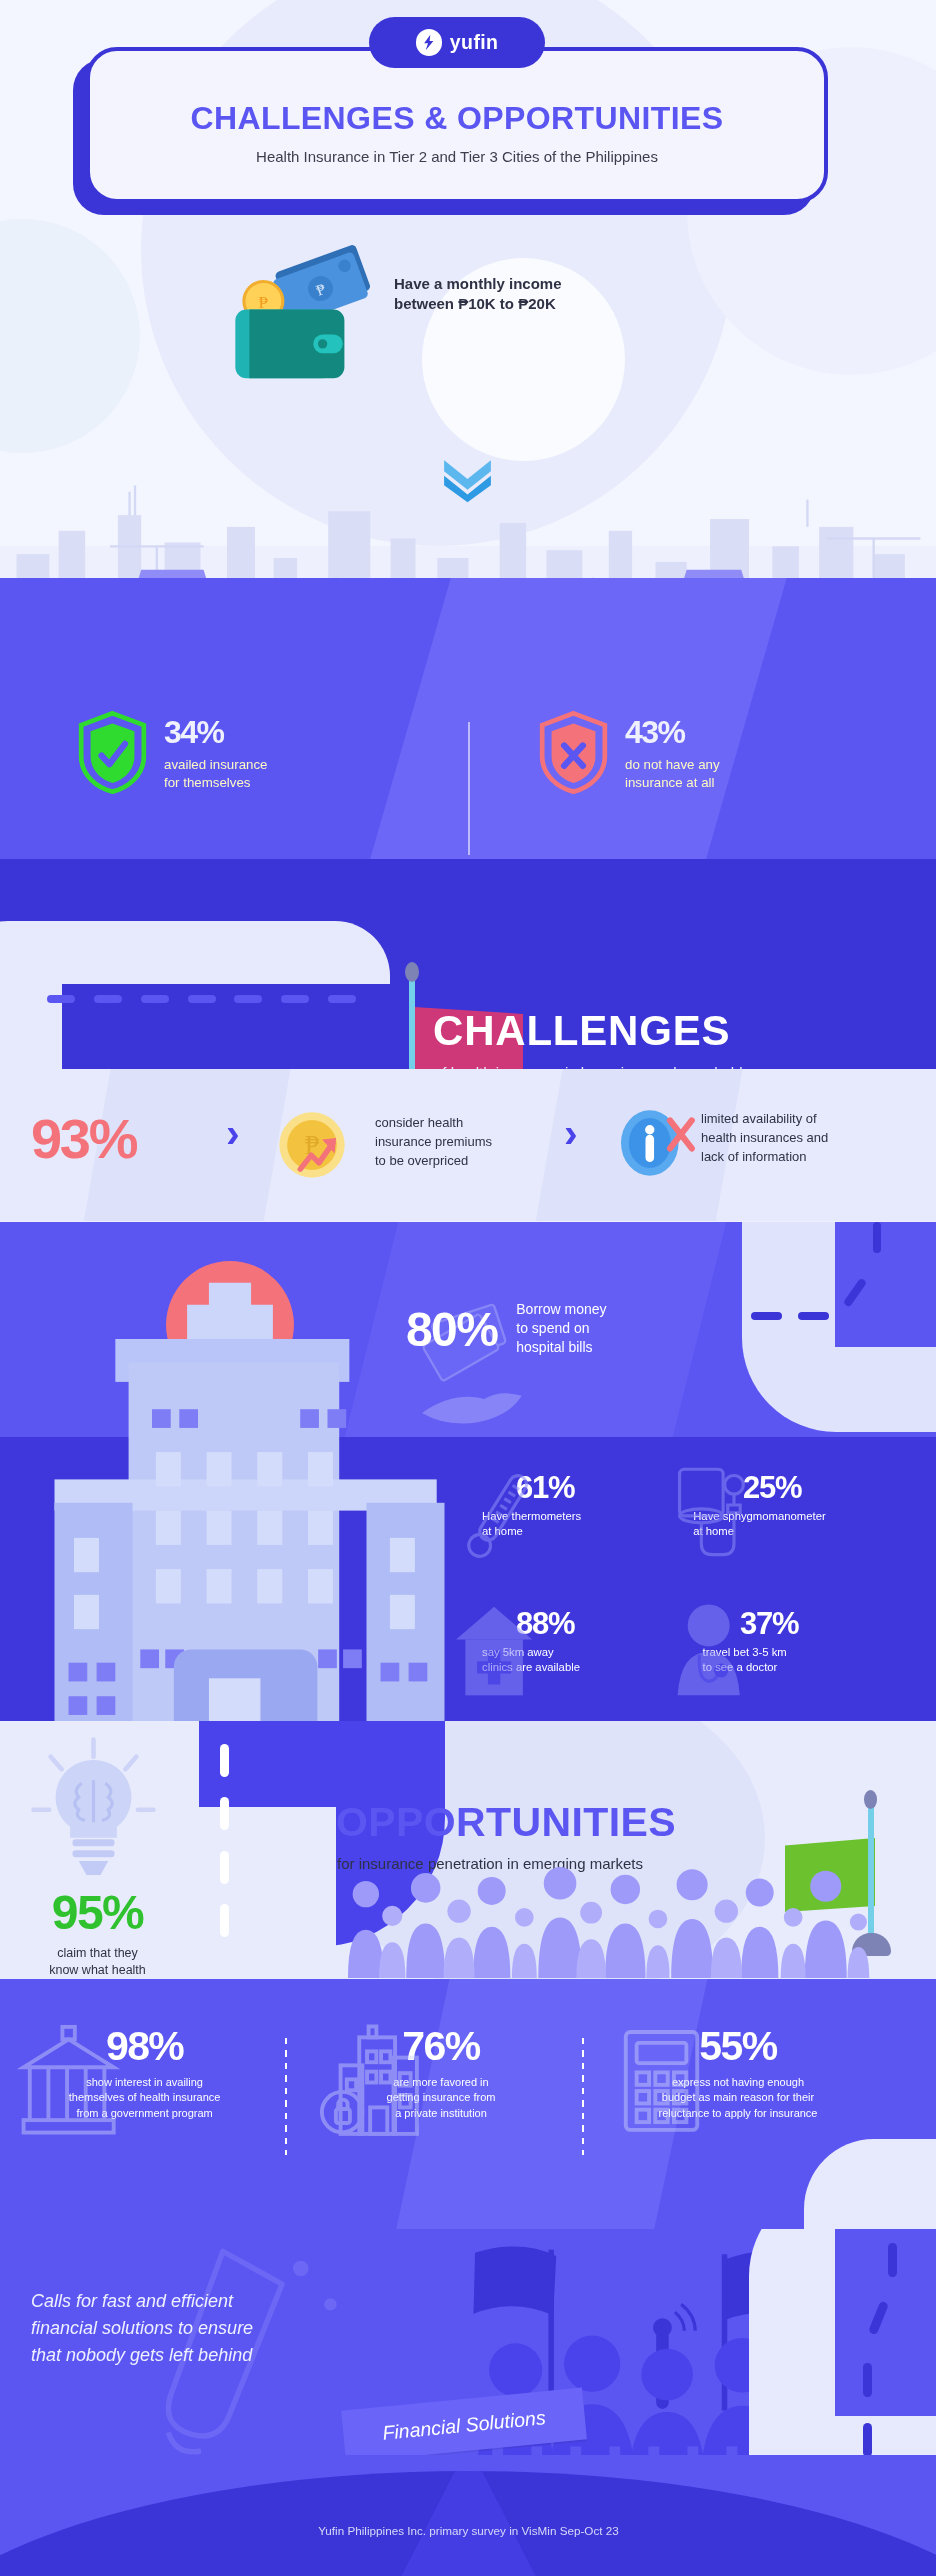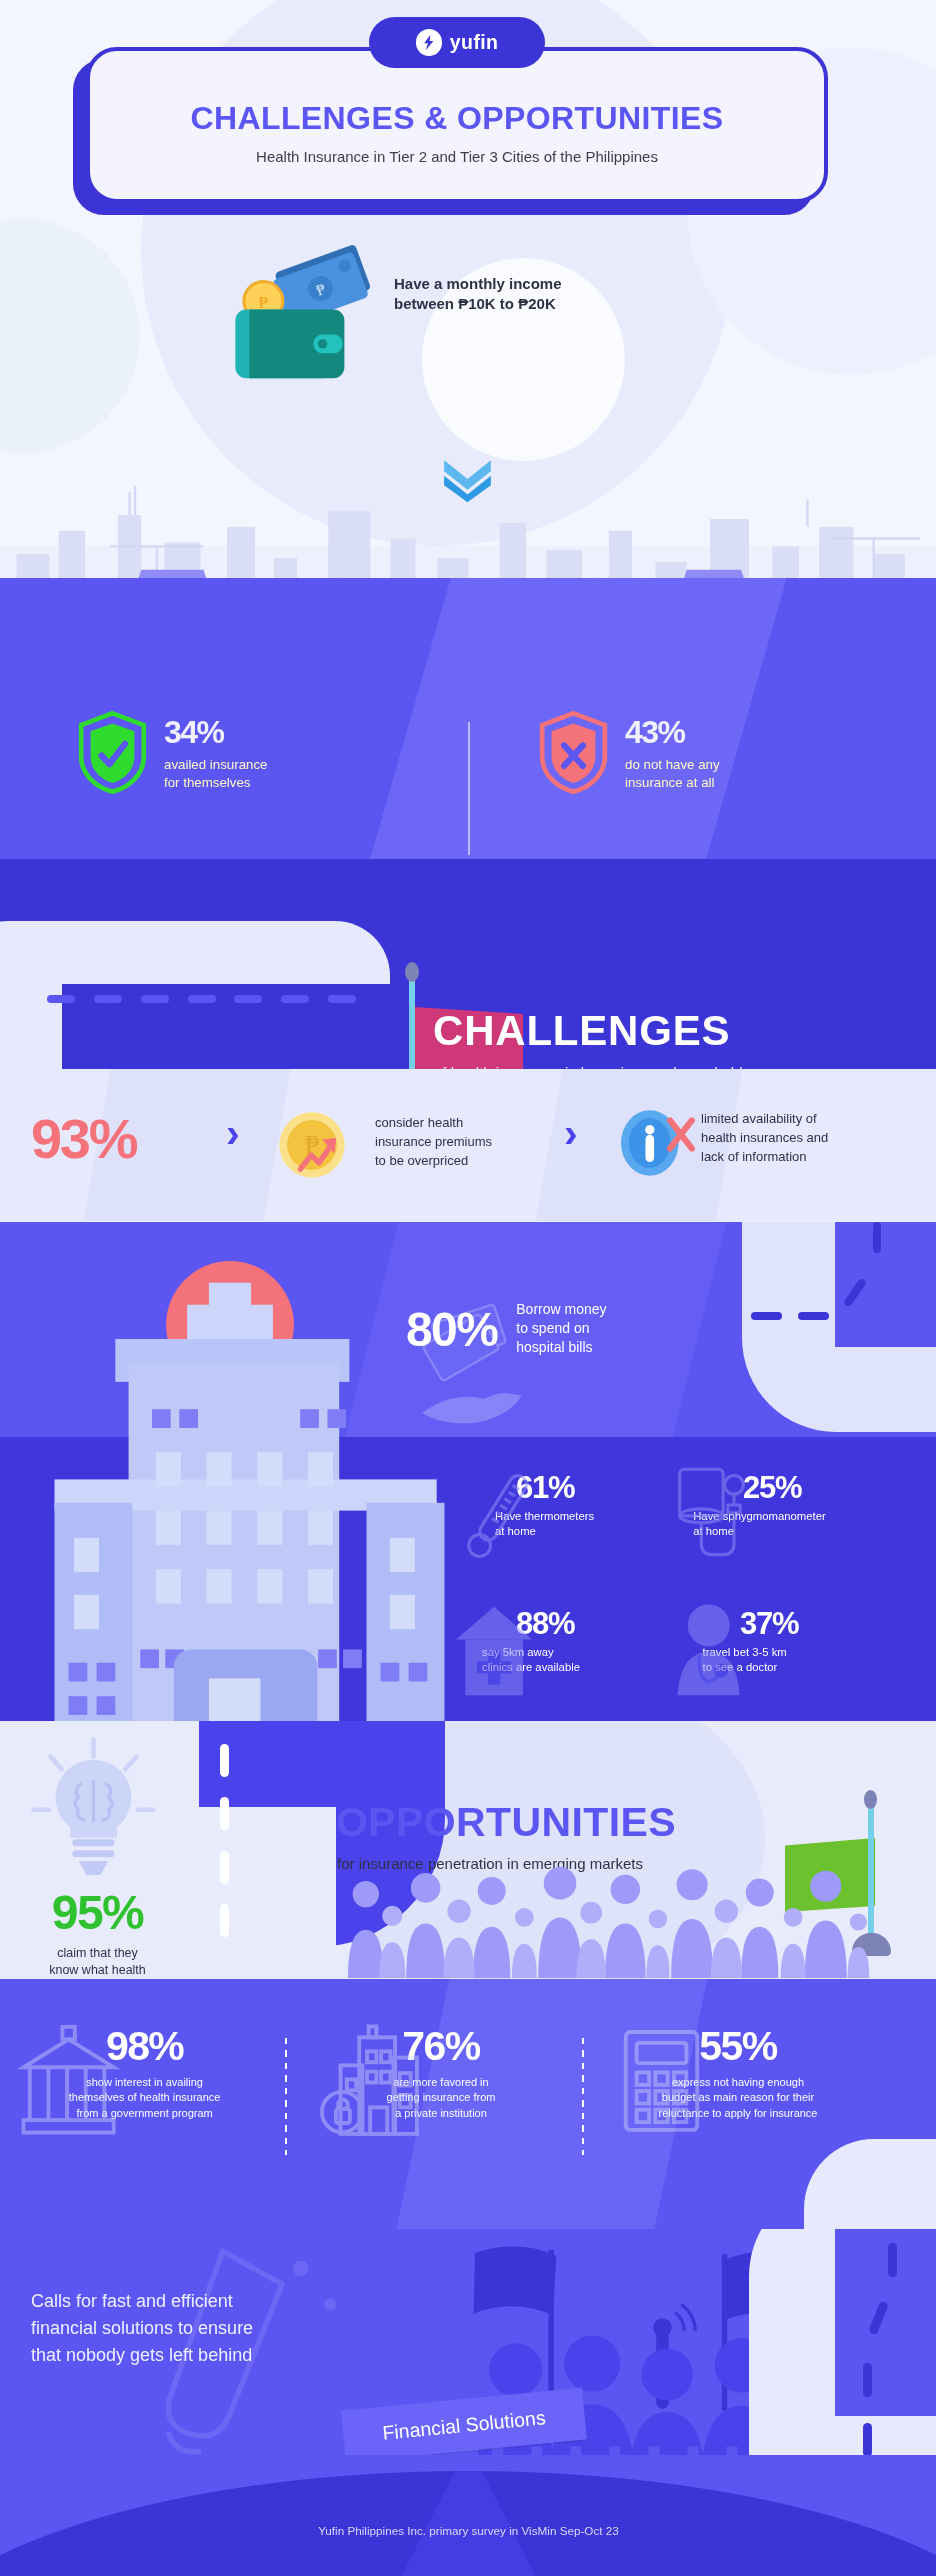--- a/index.html
+++ b/index.html
@@ -153,21 +153,21 @@
   .trio { position:absolute; top:47px; width:258px; color:#fff; text-align:center; }
   .trio .num { font-size:41px; font-weight:bold; letter-spacing:-1.6px; line-height:1; }
   .trio .lbl { font-size:11px; line-height:1.4; margin-top:7.8px; }
   .trio-div { position:absolute; top:59px; width:1.6px; height:117px;
               background:repeating-linear-gradient(to bottom,#fff 0 6.2px,transparent 6.2px 12.5px); }
   #road-t { position:absolute; left:804px; top:160px; width:141px; height:117px;
             background:#e7eafc; border-top-left-radius:70px; }
 
   
   #sec-calls { position:absolute; top:2229px; left:0; width:937px; height:281px;
-               background:#5b55f2; overflow:hidden; }
+               background:#5b55f2; overflow:hidden;font-style:italic; }
   #calls-text { position:absolute; left:31px; top:59px; width:328px; color:#eef0ff;
                 font-size:18px; line-height:1.5; }
   #mega-ghost { position:absolute; left:137px; top:7.8px; width:234px; height:258px; opacity:.35; }
   #crowd2 { position:absolute; left:461px; top:7.8px; width:406px; height:258px; }
   #sign { position:absolute; left:343px; top:170px; width:242px; height:52px;
           background:#6a65f8; transform:rotate(-5.5deg);
           display:flex; align-items:center; justify-content:center;
           box-shadow:0 1.6px 0 rgba(0,0,0,.07); }
   #sign span { color:#fff; font-size:19.5px; }
   #road-f { position:absolute; left:749px; top:-47px; width:195px; height:336px;
@@ -494,21 +494,21 @@
       <span style="position:absolute;left:-11.7px;top:-7.8px;opacity:.55">
         <svg width="86" height="101" viewBox="0 0 110 130">
           <g transform="rotate(32 55 65)" fill="none" stroke="#8d8bf8" stroke-width="4">
             <rect x="44" y="8" width="22" height="94" rx="11"></rect>
             <circle cx="55" cy="112" r="14"></circle>
             <path d="M50 24 h10 M50 34 h10 M50 44 h10 M50 54 h10 M50 64 h10 M50 74 h10"></path>
           </g>
         </svg>
       </span>
       <span class="num" style="display:block;margin-left:48px">61%</span>
-      <span class="lbl" style="display:block;margin-left:27px">Have thermometers<br>at home</span>
+      <span class="lbl" style="display:block;margin-left:14px">Have thermometers<br>at home</span>
     </div>
 
     <div class="g4" style="left:687px; top:250px; width:226px;">
       <span style="position:absolute;left:-14px;top:-9.4px;opacity:.55">
         <svg width="94" height="101" viewBox="0 0 120 130">
           <g fill="none" stroke="#8d8bf8" stroke-width="4">
             <rect x="8" y="8" width="56" height="60" rx="6"></rect>
             <ellipse cx="36" cy="68" rx="28" ry="9"></ellipse>
             <circle cx="78" cy="28" r="12"></circle>
             <path d="M78 40 v14 M70 54 h16 v10 h-16 Z"></path>

